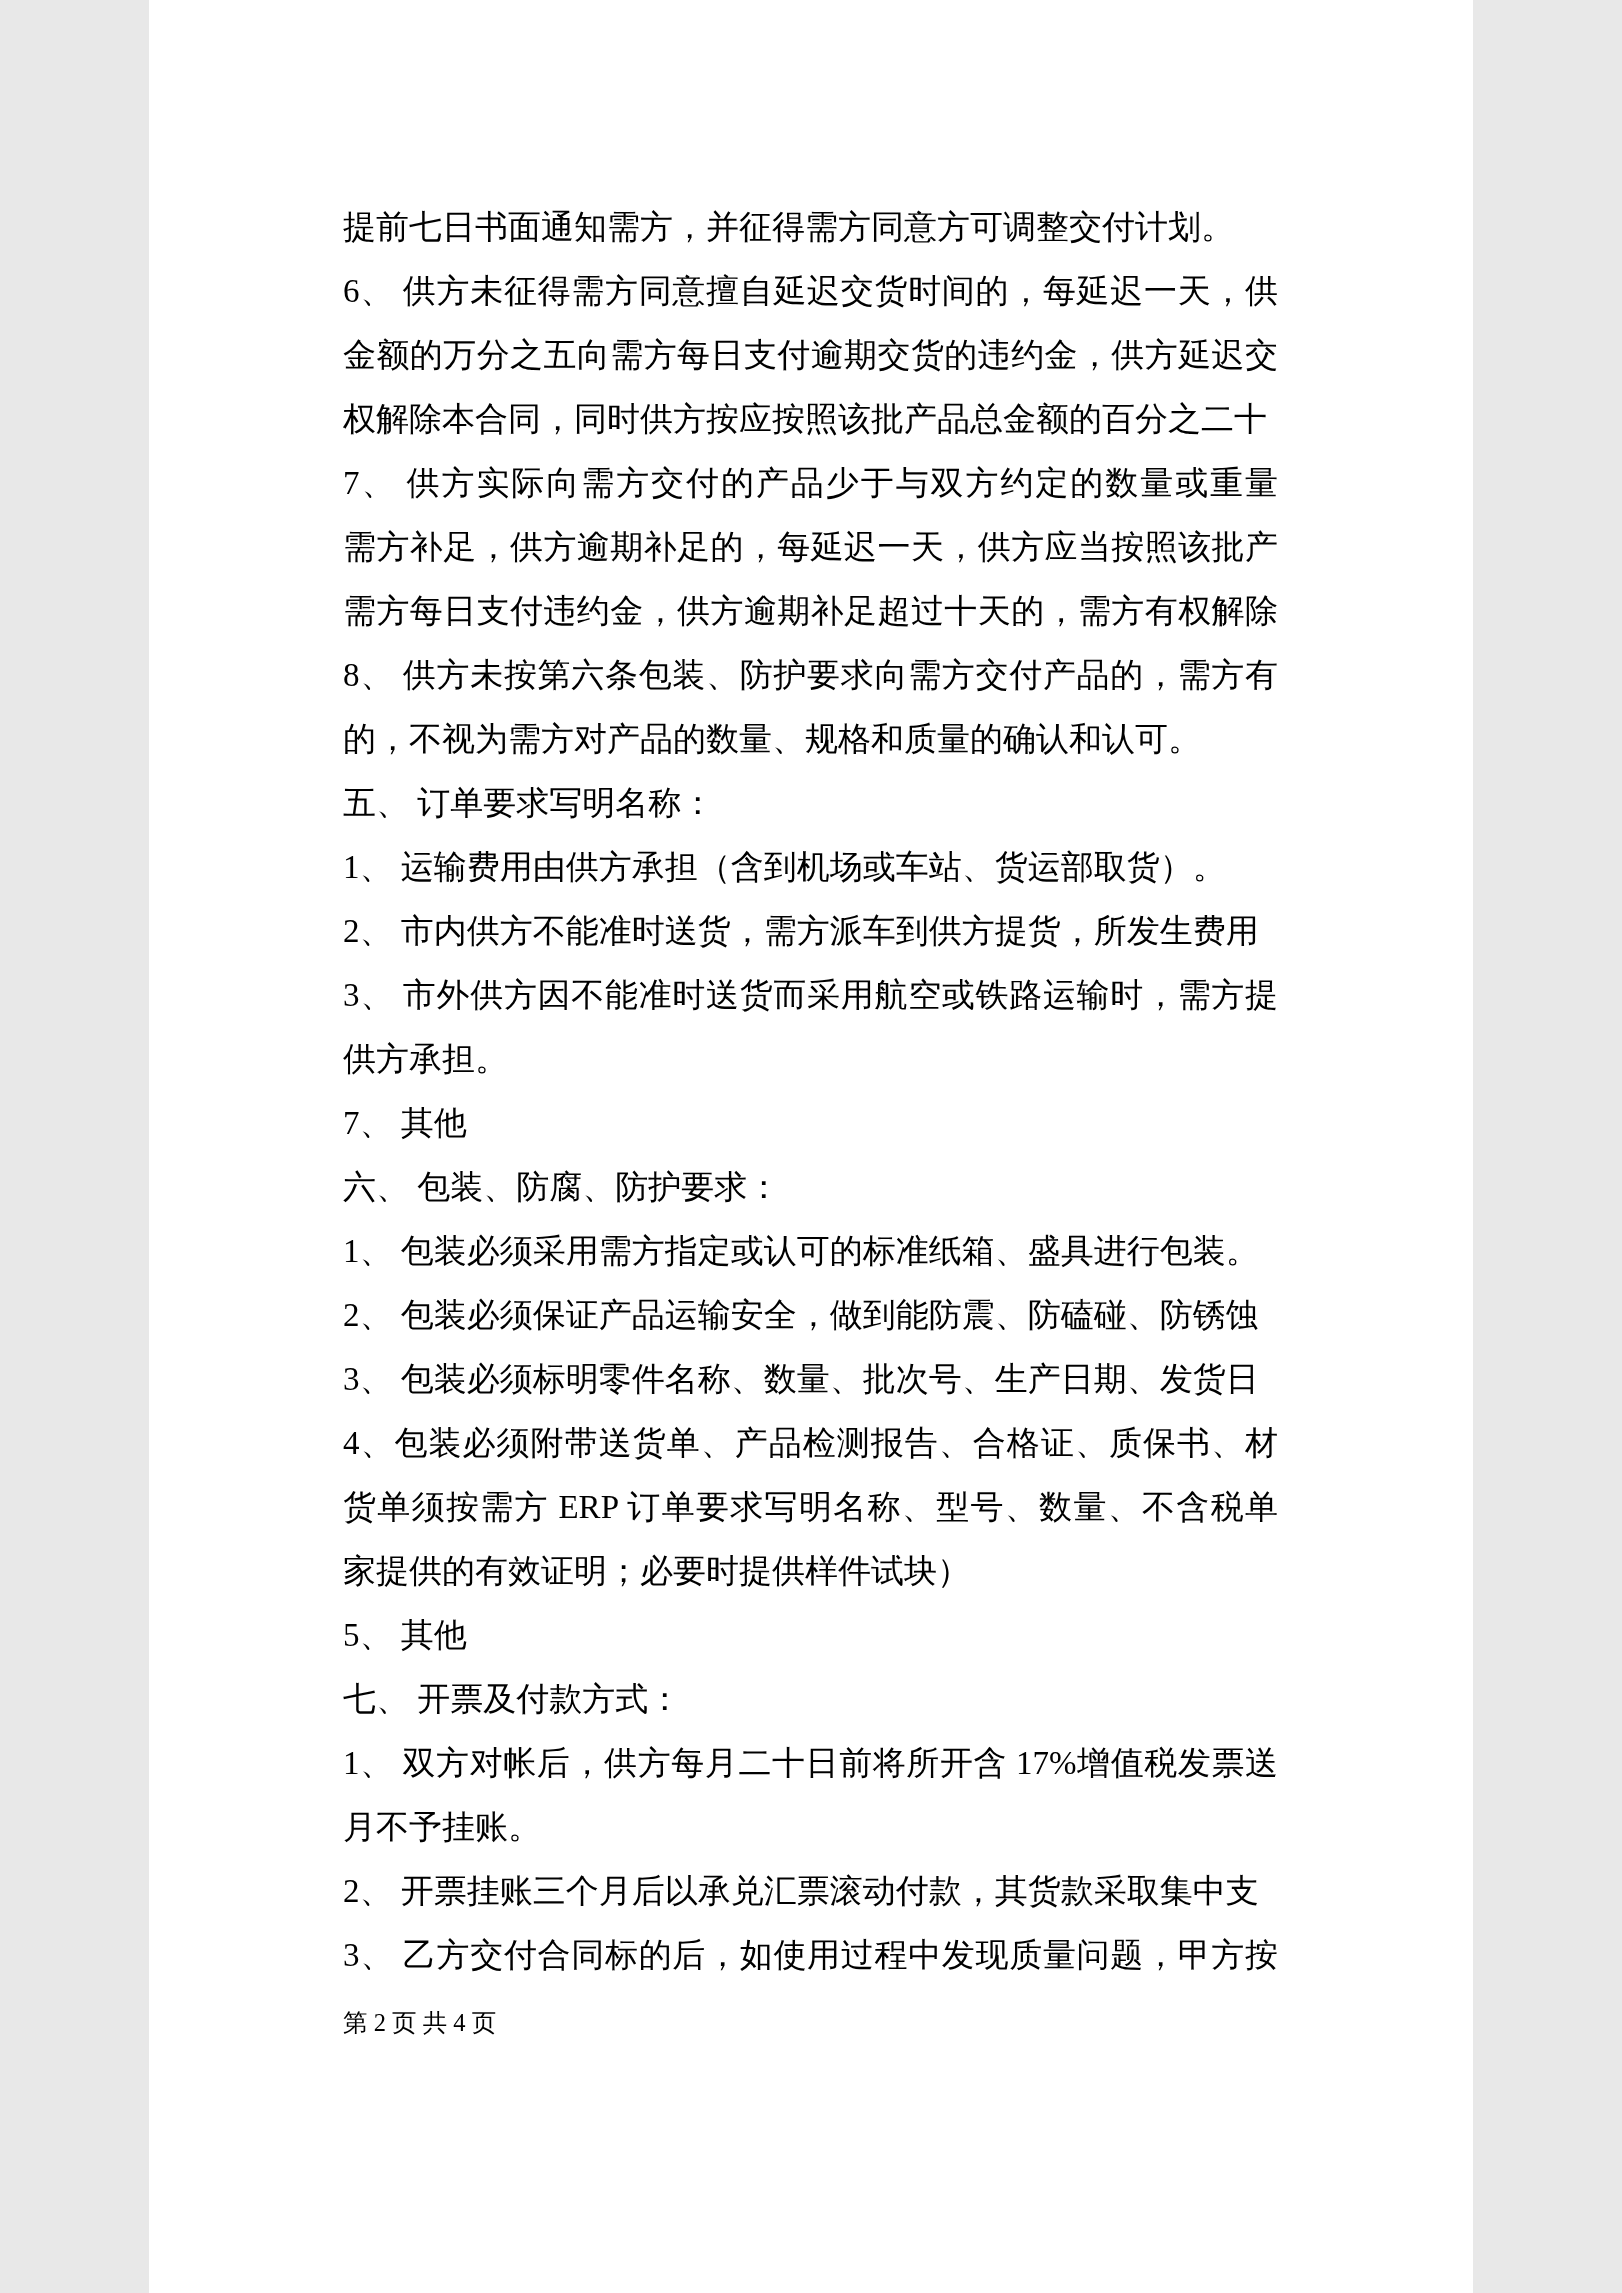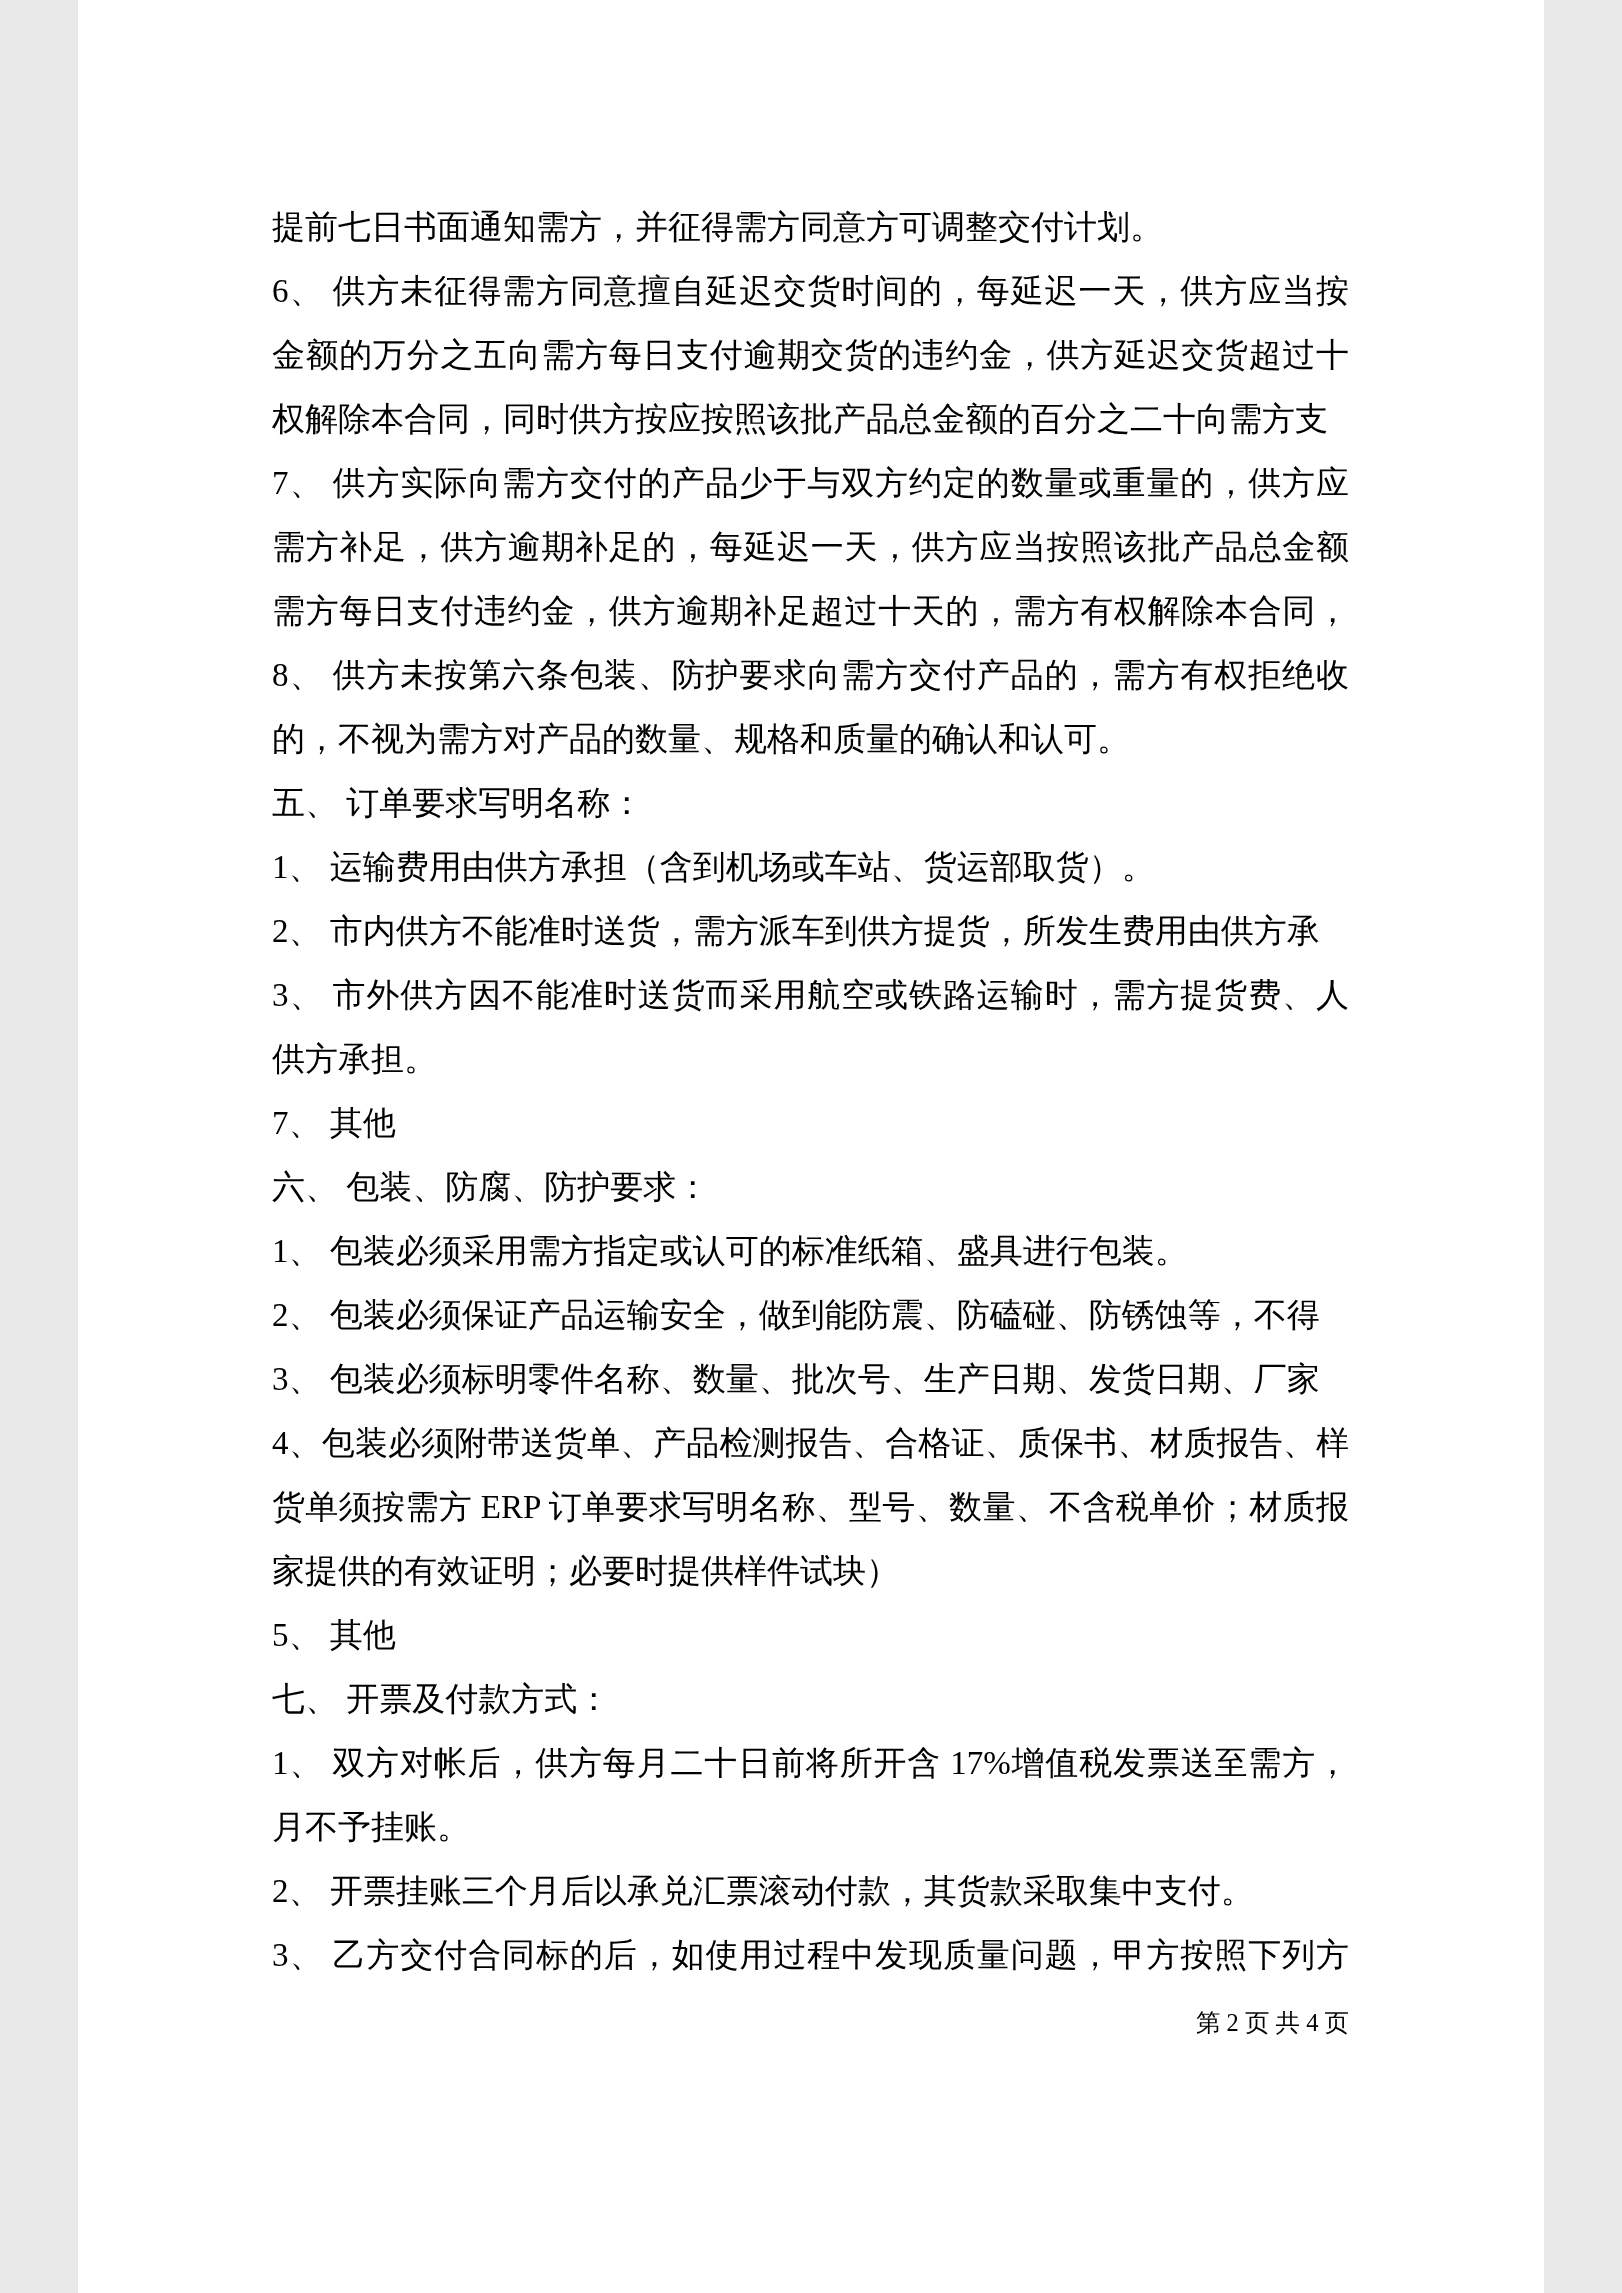--- a/index.html
+++ b/index.html
@@ -2,21 +2,21 @@
 <html style="font-size:14.5px"><head>
 <meta charset="utf-8">
 <style>
   html, body {
     margin: 0;
     padding: 0;
     background: #e8e8e8;
   }
   .page {
     position: relative;
-    width: 1466px;
+    width: 1324px;
     height: 2294px;
     margin: 0 auto;
     background: #ffffff;
     box-sizing: border-box;
     padding: 195px 195px 0 194px;
     overflow: hidden;
     font-family: "Liberation Serif", "DejaVu Serif", serif;
     color: #000000;
   }
   .doc-line {
@@ -25,21 +25,21 @@
     height: 64px;
     white-space: pre-wrap;
     overflow: hidden;
   }
   .doc-line.just {
     text-align: justify;
     text-align-last: justify;
   }
   .page-footer {
     margin-top: 18px;
-    text-align: right;
+    text-align: left;
     font-size: 24.5px;
     line-height: 36px;
     white-space: pre;
   }
 </style>
 </head>
 <body>
 
 <div class="page">
   <div id="doc-lines">

